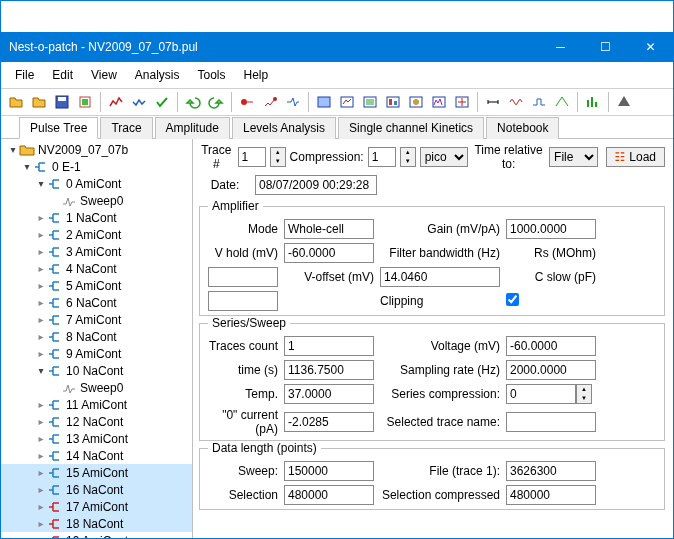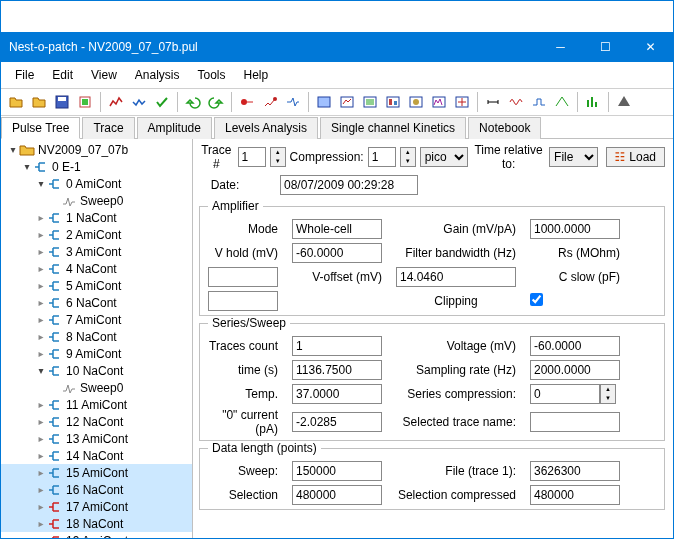--- a/index.html
+++ b/index.html
@@ -7,21 +7,21 @@
 .titlebar { background: #0078d7; color: #fff; height: 30px; display: flex; align-items: center; padding-left: 8px; margin-top: 31px; }
 .titlebar .title { flex: 1; font-size: 12px; }
 .titlebar .winbtns { display: flex; }
 .titlebar .winbtn { width: 45px; height: 30px; display: flex; align-items: center; justify-content: center; color: #fff; cursor: pointer; }
 .titlebar .winbtn.close { background: none; }
 .menubar { display: flex; gap: 2px; padding: 4px 6px; border-bottom: 1px solid #d0d0d0; }
 .menubar .menuitem { padding: 2px 8px; cursor: pointer; }
 .toolbar { display: flex; align-items: center; padding: 2px 4px; border-bottom: 1px solid #d0d0d0; gap: 1px; }
 .toolbar .tbtn { width: 22px; height: 22px; display: flex; align-items: center; justify-content: center; cursor: pointer; border: 1px solid transparent; }
 .toolbar .sep { width: 1px; height: 20px; background: #c0c0c0; margin: 0 3px; }
-.tabstrip { display: flex; border-bottom: 1px solid #c0c0c0; padding-left: 0; }
+.tabstrip { display: flex; border-bottom: 1px solid #c0c0c0; padding-left: 18px; }
 .tabstrip .tab { padding: 3px 10px; border: 1px solid #c0c0c0; border-bottom: none; margin-right: 2px; background: #f0f0f0; cursor: pointer; position: relative; top: 1px; }
 .tabstrip .tab.active { background: #fff; border-bottom: 1px solid #fff; }
 .main { display: flex; height: 426px; }
 .treepane { width: 192px; border-right: 1px solid #c0c0c0; overflow-y: scroll; overflow-x: hidden; padding: 2px 0; }
 .treepane::-webkit-scrollbar { width: 16px; }
 .treepane::-webkit-scrollbar-thumb { background: #c0c0c0; border: 1px solid #a0a0a0; }
 .treepane::-webkit-scrollbar-track { background: #f0f0f0; }
 .treerow { display: flex; align-items: center; height: 17px; white-space: nowrap; cursor: pointer; }
 .treerow.sel { background: #cce8ff; }
 .treerow .indent { display: inline-block; }
@@ -31,21 +31,21 @@
 .treerow .arrow.none::before { content: ""; }
 .treerow .icon { width: 16px; height: 14px; margin-right: 3px; }
 .treerow .label { }
 .contentpane { flex: 1; padding: 4px 8px 4px 6px; overflow: hidden; }
 .row { display: flex; align-items: center; margin-bottom: 4px; gap: 4px; }
 .lbl { text-align: center; }
 input[type="text"] { border: 1px solid #888; padding: 1px 3px; height: 20px; font-size: 12px; }
 select { border: 1px solid #888; height: 20px; font-size: 12px; }
 fieldset { border: 1px solid #c0c0c0; padding: 6px 8px 4px 8px; }
 legend { padding: 0 4px; }
-.grid2 { display: grid; grid-template-columns: 70px 90px 120px 90px; gap: 4px 14px; align-items: center; }
+.grid2 { display: grid; grid-template-columns: 70px 90px 120px 90px; gap: 4px 6px; align-items: center; }
 .grid2 .lbl { text-align: right; }
 .btn-load { border: 1px solid #888; background: #f0f0f0; padding: 2px 8px; display: inline-flex; align-items: center; gap: 4px; cursor: pointer; }
 .statusbar { border-top: 1px solid #c0c0c0; height: 22px; display: flex; align-items: center; padding: 0 6px; gap: 12px; background: #f0f0f0; }
 .statusbar .cell { border-right: 1px solid #c0c0c0; padding-right: 12px; }
 .spinner-btns { display: inline-flex; flex-direction: column; border: 1px solid #888; }
 .spinner-btns .sp { width: 14px; height: 9px; background: #f0f0f0; font-size: 6px; text-align: center; line-height: 8px; cursor: pointer; }
 </style>
 </head>
 <body>
 
@@ -439,21 +439,21 @@
       <select style="width:56px"><option>File</option></select>
       <span style="flex:1"></span>
       <button class="btn-load">
           <span style="color:#d04000">☷</span>
           <span>Load</span>
         </button>
     </div>
 
     <div class="row">
       <span class="lbl" style="width:52px">Date:</span>
-      <input type="text" style="width: 138px; margin-left: 25px;" value="08/07/2009 00:29:28">
+      <input type="text" style="width: 122px;" value="08/07/2009 00:29:28">
     </div>
 
     <fieldset>
       <legend>Amplifier</legend>
       <div class="grid2">
         <span class="lbl">Mode</span>
         <input type="text" value="Whole-cell" style="">
         <span class="lbl">Gain (mV/pA)</span>
         <input type="text" value="1000.0000" style="">
 
@@ -461,21 +461,21 @@
         <input type="text" value="-60.0000" style="">
         <span class="lbl">Filter bandwidth (Hz)</span>
 
         <span class="lbl">Rs (MOhm)</span>
         <input type="text" value="" style="">
         <span class="lbl">V-offset (mV)</span>
         <input type="text" value="14.0460" style="">
 
         <span class="lbl">C slow (pF)</span>
         <input type="text" value="" style="">
-        <span class="lbl" style="grid-column:3;text-align:center">Clipping</span>
+        <span class="lbl" style="grid-column:3;text-align:left">Clipping</span>
         <span><input type="checkbox" checked="" style=""></span>
       </div>
     </fieldset>
 
     <fieldset>
       <legend>Series/Sweep</legend>
       <div class="grid2">
         <span class="lbl">Traces count</span>
         <input type="text" value="1" style="">
         <span class="lbl">Voltage (mV)</span>

